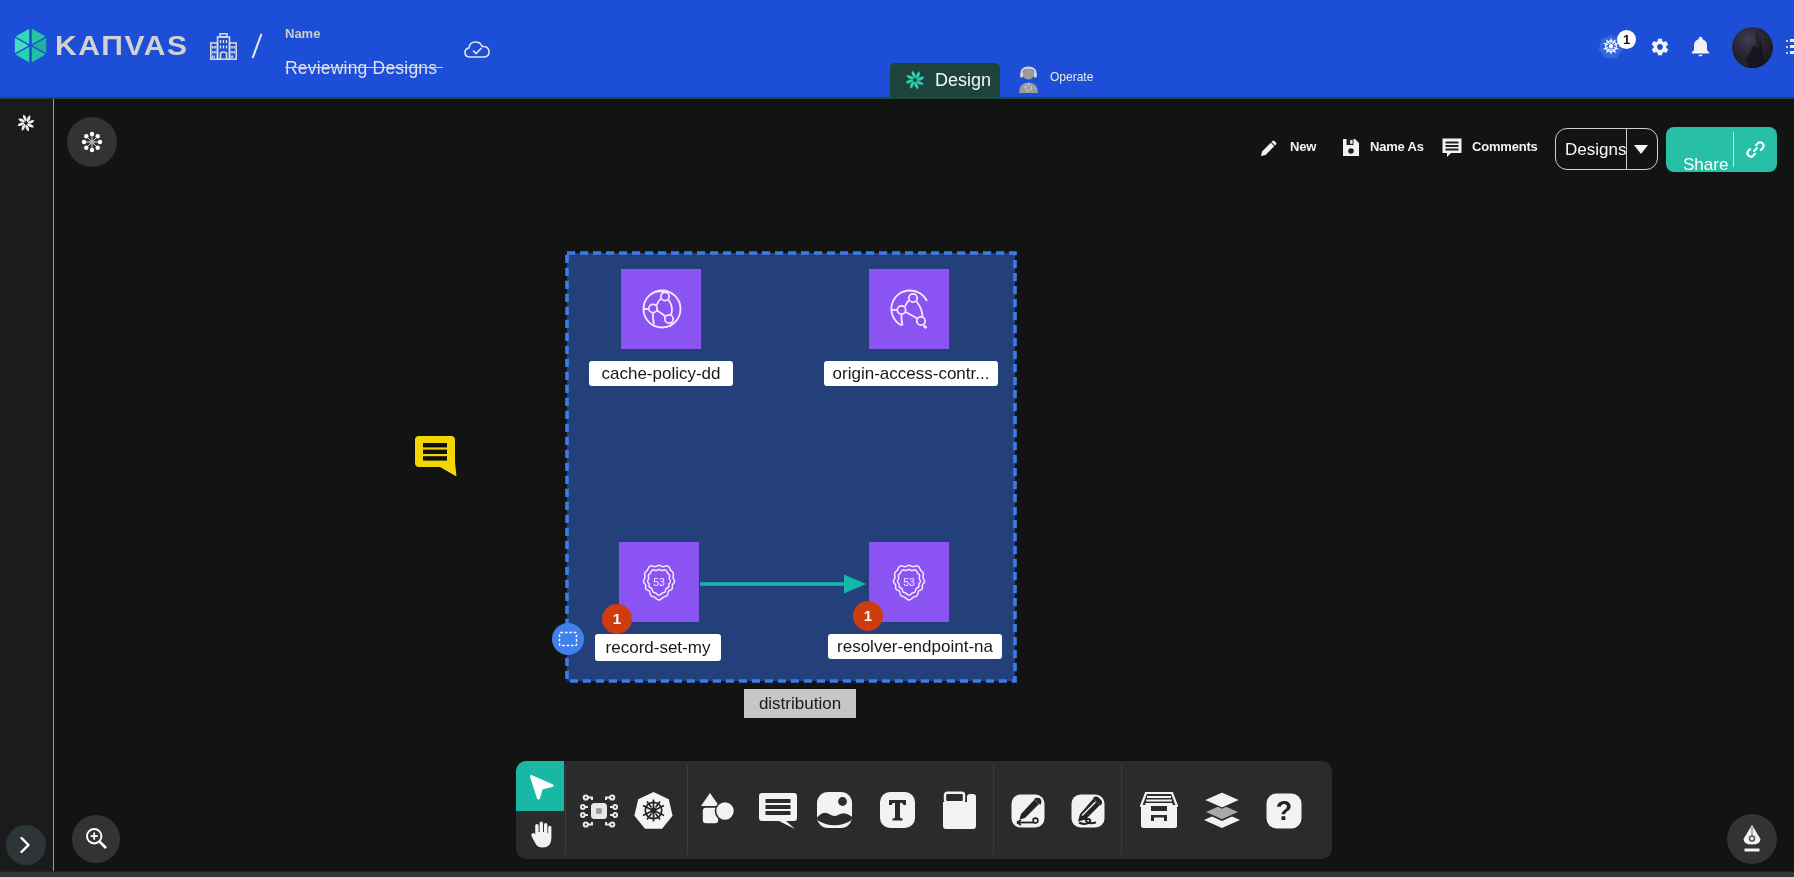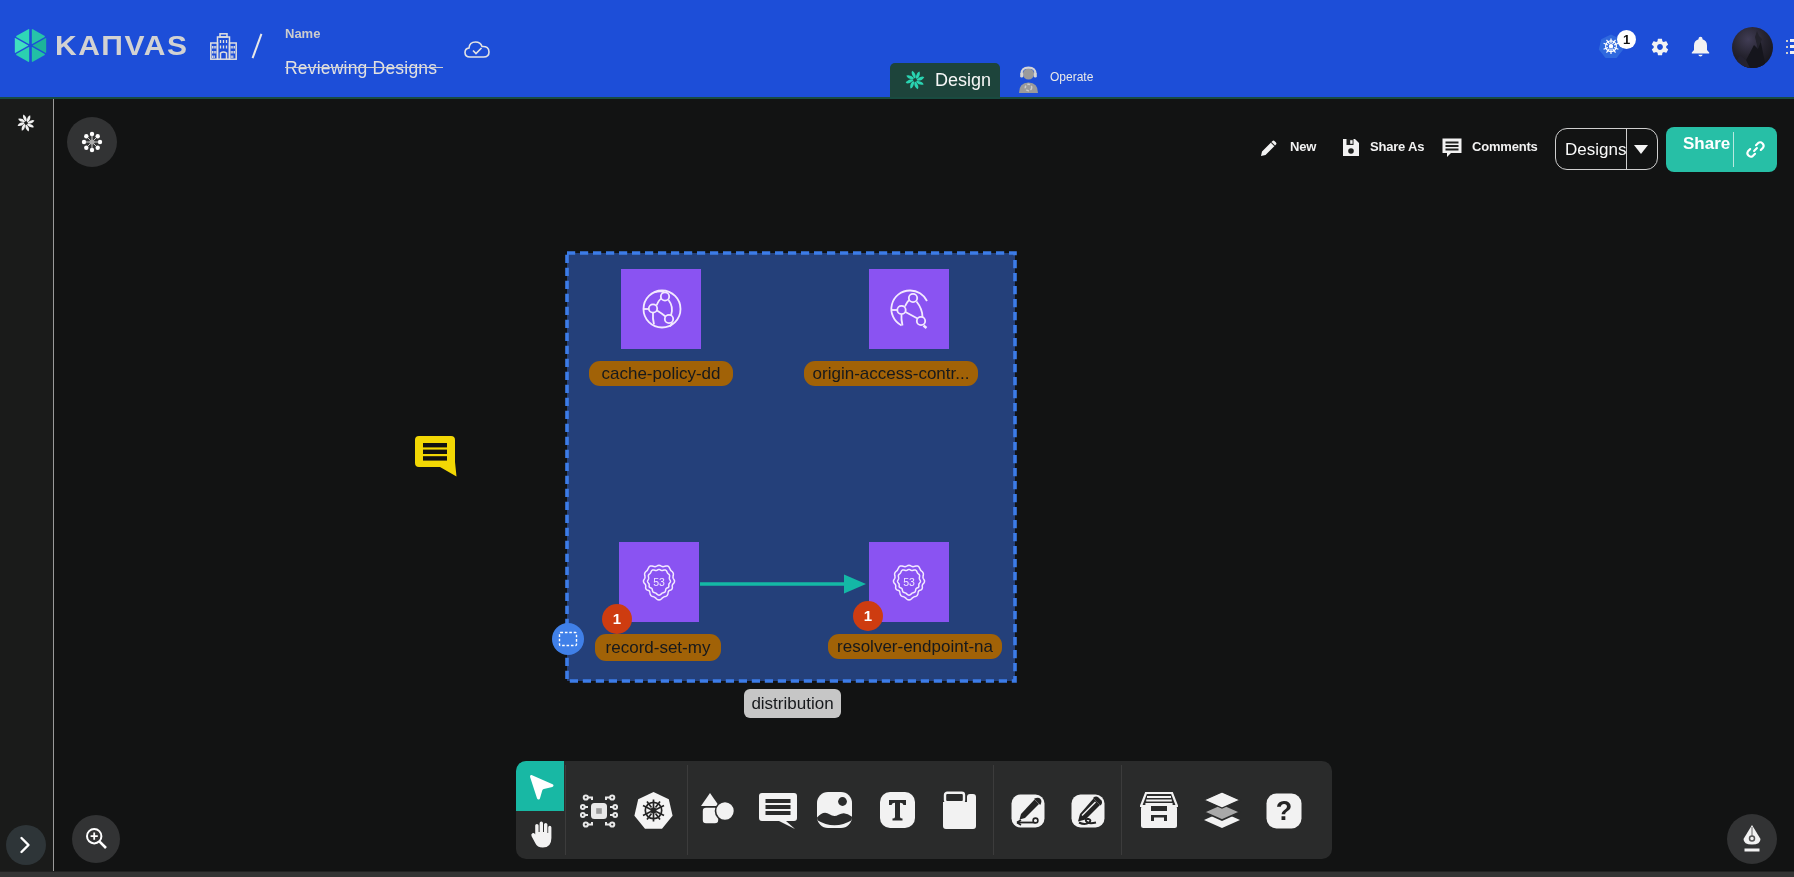--- a/index.html
+++ b/index.html
@@ -11,22 +11,22 @@
   #hdr { left:0; top:0; width:1794px; height:97px; background:#1d4ed8; }
   #tealline { left:0; top:97px; width:1794px; height:2px; background:#194b40; }
   
   #rail { left:0; top:99px; width:54px; height:772px; background:#1a1b1a; border-right:1px solid #9a9a9a; }
   
   #bstrip { left:0; top:871px; width:1794px; height:6px; background:#343434; border-top:1px solid #222; }
   .circbtn { border-radius:50%; background:#323334; }
   
   #selrect { left:567px; top:253px; width:448px; height:428px; background:#24407a; }
   .node { position:absolute; width:80px; height:80px; background:#8a53f2; }
-  .nlabel { position:absolute; background:#a16207; color:#17191c; font-size:17px;
-     border-radius:11px; text-align:center; white-space:nowrap; }
+  .nlabel { position:absolute; background:#ffffff; color:#17191c; font-size:17px;
+     border-radius:3px; text-align:center; white-space:nowrap; }
   .badge { position:absolute; width:30px; height:30px; border-radius:50%; background:#ce3c10;
      color:#fff; font-size:15px; font-weight:bold; text-align:center; line-height:30px; }
   
   .tb2txt { color:#f2f2f2; font-size:13px; font-weight:bold; letter-spacing:-0.2px; }
   
   #dock { left:516px; top:761px; width:816px; height:98px; background:#2a2b2b; border-radius:10px; }
 </style>
 </head>
 <body>
 <div id="stage">
@@ -192,38 +192,38 @@
     <path d="M2 18 L3 13.5 L13.5 3 Q14.5 2 15.7 3.2 L16.8 4.3 Q18 5.5 17 6.5 L6.5 17 Z"></path>
     <path d="M12.2 4.3 L15.7 7.8" stroke="#1f201f" stroke-width="1.1"></path>
   </svg>
   <div class="abs tb2txt" style="left:1290px;top:139px">New</div>
   <svg class="abs" style="left:1341px;top:137px" width="20" height="21" viewBox="0 0 20 21" fill="#f2f2f2">
     <path d="M2 2 H14 L18 6 V19 H2 Z"></path>
     <rect x="5.5" y="2" width="7" height="6" fill="#1f201f"></rect>
     <rect x="9.2" y="3.2" width="2.4" height="3.6" fill="#f2f2f2"></rect>
     <circle cx="10" cy="14" r="2.8" fill="#1f201f"></circle>
   </svg>
-  <div class="abs tb2txt" style="left:1370px;top:139px">Share As</div>
+  <div class="abs tb2txt" style="left:1370px;top:139px">Name As</div>
   <svg class="abs" style="left:1441px;top:137px" width="22" height="22" viewBox="0 0 22 22" fill="#f2f2f2">
     <path d="M1.5 1.5 H20.5 V16 H10 L6 20 V16 H1.5 Z"></path>
     <rect x="4.5" y="4.5" width="13" height="2" fill="#1f201f"></rect>
     <rect x="4.5" y="8" width="13" height="2" fill="#1f201f"></rect>
     <rect x="4.5" y="11.5" width="13" height="2" fill="#1f201f"></rect>
   </svg>
   <div class="abs tb2txt" style="left:1472px;top:139px">Comments</div>
 
   <div class="abs" style="left:1555px;top:128px;width:103px;height:42px;border:1px solid #cfcfcf;border-radius:12px"></div>
   <div class="abs" style="left:1565px;top:140px;font-size:17px;color:#fafafa">Designs</div>
   <div class="abs" style="left:1626px;top:129px;width:1px;height:40px;background:#cfcfcf"></div>
   <svg class="abs" style="left:1634px;top:145px" width="14" height="9" viewBox="0 0 14 9">
       <polygon points="0,0 14,0 7,9" fill="#f5f5f5"></polygon>
     </svg>
 
   <div class="abs" style="left:1666px;top:127px;width:111px;height:45px;background:#27bfa6;border-radius:8px"></div>
-  <div class="abs" style="left:1683px;top:134px;font-size:17px;font-weight:bold;color:#fff">Share</div>
+  <div class="abs" style="left:1683px;top:155px;font-size:17px;font-weight:normal;color:#fff">Share</div>
   <div class="abs" style="left:1733px;top:132px;width:1px;height:35px;background:#b9e9df"></div>
   <svg class="abs" style="left:1744px;top:138px" width="23" height="23" viewBox="0 0 24 24" fill="none" stroke="#fff" stroke-width="2.2" stroke-linecap="round">
     <path d="M10.5 13.5 L13.5 10.5"></path>
     <path d="M12.5 7.5 L14.8 5.2 a3.6 3.6 0 0 1 5 5 L17.5 12.5"></path>
     <path d="M11.5 16.5 L9.2 18.8 a3.6 3.6 0 0 1 -5 -5 L6.5 11.5"></path>
   </svg>
   <div id="selrect" class="abs"></div>
   <svg class="abs" style="left:565px;top:251px" width="452" height="432" viewBox="0 0 452 432" fill="none">
     <rect x="2" y="2" width="448" height="428" stroke="#3c7ce8" stroke-width="3.6" stroke-dasharray="8.2 4.8"></rect>
   </svg>
@@ -271,24 +271,24 @@
     <path d="M20.0 8.5 L20.6 8.6 L21.2 8.8 L21.8 9.2 L22.4 9.4 L22.9 9.5 L23.6 9.5 L24.3 9.3 L25.1 9.1 L25.9 9.0 L26.6 9.1 L27.1 9.5 L27.6 10.1 L27.9 10.7 L28.2 11.4 L28.5 12.0 L28.9 12.5 L29.4 12.9 L29.9 13.3 L30.3 13.8 L30.6 14.4 L30.6 15.1 L30.5 15.8 L30.4 16.5 L30.3 17.1 L30.4 17.7 L30.6 18.3 L30.9 18.8 L31.2 19.3 L31.4 19.9 L31.5 20.5 L31.3 21.1 L30.9 21.6 L30.5 22.2 L30.1 22.7 L29.9 23.1 L29.8 23.7 L29.8 24.3 L29.9 24.9 L29.9 25.5 L29.6 26.1 L29.2 26.5 L28.7 26.8 L28.0 27.0 L27.5 27.2 L27.1 27.6 L26.8 28.1 L26.7 28.8 L26.6 29.5 L26.3 30.3 L26.0 30.9 L25.5 31.3 L24.9 31.5 L24.3 31.7 L23.7 31.9 L23.1 32.2 L22.6 32.6 L22.0 33.1 L21.4 33.7 L20.7 34.1 L20.0 34.2 L19.3 34.1 L18.6 33.7 L18.0 33.1 L17.4 32.6 L16.9 32.2 L16.3 31.9 L15.7 31.7 L15.1 31.5 L14.5 31.3 L14.0 30.9 L13.7 30.3 L13.4 29.5 L13.3 28.8 L13.2 28.1 L12.9 27.6 L12.5 27.2 L12.0 27.0 L11.3 26.8 L10.8 26.5 L10.4 26.1 L10.1 25.5 L10.1 24.9 L10.2 24.3 L10.2 23.7 L10.1 23.1 L9.9 22.7 L9.5 22.2 L9.1 21.6 L8.7 21.1 L8.5 20.5 L8.6 19.9 L8.8 19.3 L9.1 18.8 L9.4 18.3 L9.6 17.7 L9.7 17.1 L9.6 16.5 L9.5 15.8 L9.4 15.1 L9.4 14.4 L9.7 13.8 L10.1 13.3 L10.6 12.9 L11.1 12.5 L11.5 12.0 L11.8 11.4 L12.1 10.7 L12.4 10.1 L12.9 9.5 L13.4 9.1 L14.1 9.0 L14.9 9.1 L15.7 9.3 L16.4 9.5 L17.1 9.5 L17.6 9.4 L18.2 9.2 L18.8 8.8 L19.4 8.6 L20.0 8.5 Z"></path>
     <text x="20" y="25" font-size="10.5" fill="#f3eaff" stroke="none" text-anchor="middle" font-family="Liberation Sans">53</text>
   </svg>
 
   <svg class="abs" style="left:698px;top:572px" width="172" height="24" viewBox="0 0 172 24">
     <path d="M2 12 L150 12" stroke="#14b8a6" stroke-width="3.6"></path>
     <polygon points="168,12 146,2.5 146,21.5" fill="#14b8a6"></polygon>
   </svg>
 
   <div class="nlabel abs" style="left:589px;top:361px;width:144px;height:25px;line-height:25px">cache-policy-dd</div>
-  <div class="nlabel abs" style="left:804px;top:361px;width:174px;height:25px;line-height:25px">origin-access-contr...</div>
+  <div class="nlabel abs" style="left:824px;top:361px;width:174px;height:25px;line-height:25px">origin-access-contr...</div>
   <div class="nlabel abs" style="left:595px;top:634px;width:126px;height:27px;line-height:27px">record-set-my</div>
   <div class="nlabel abs" style="left:828px;top:634px;width:174px;height:25px;line-height:25px">resolver-endpoint-na</div>
-  <div class="nlabel abs" style="left:744px;top:689px;width:97px;height:29px;line-height:29px;background:#c6c6c6;border-radius:6px">distribution</div>
+  <div class="nlabel abs" style="left:744px;top:689px;width:112px;height:29px;line-height:29px;background:#c6c6c6;border-radius:0">distribution</div>
 
   <div class="badge abs" style="left:602px;top:604px">1</div>
   <div class="badge abs" style="left:853px;top:601px">1</div>
 
   <div class="abs" style="left:552px;top:623px;width:32px;height:32px;border-radius:50%;background:#4080e8"></div>
   <svg class="abs" style="left:558px;top:631px" width="20" height="16" viewBox="0 0 20 16" fill="none" stroke="#fff" stroke-width="1.4" stroke-dasharray="2.6 1.8">
     <rect x="1.5" y="1.5" width="17" height="13" rx="1"></rect>
   </svg>
 
   <svg class="abs" style="left:414px;top:435px" width="44" height="43" viewBox="0 0 44 43">

